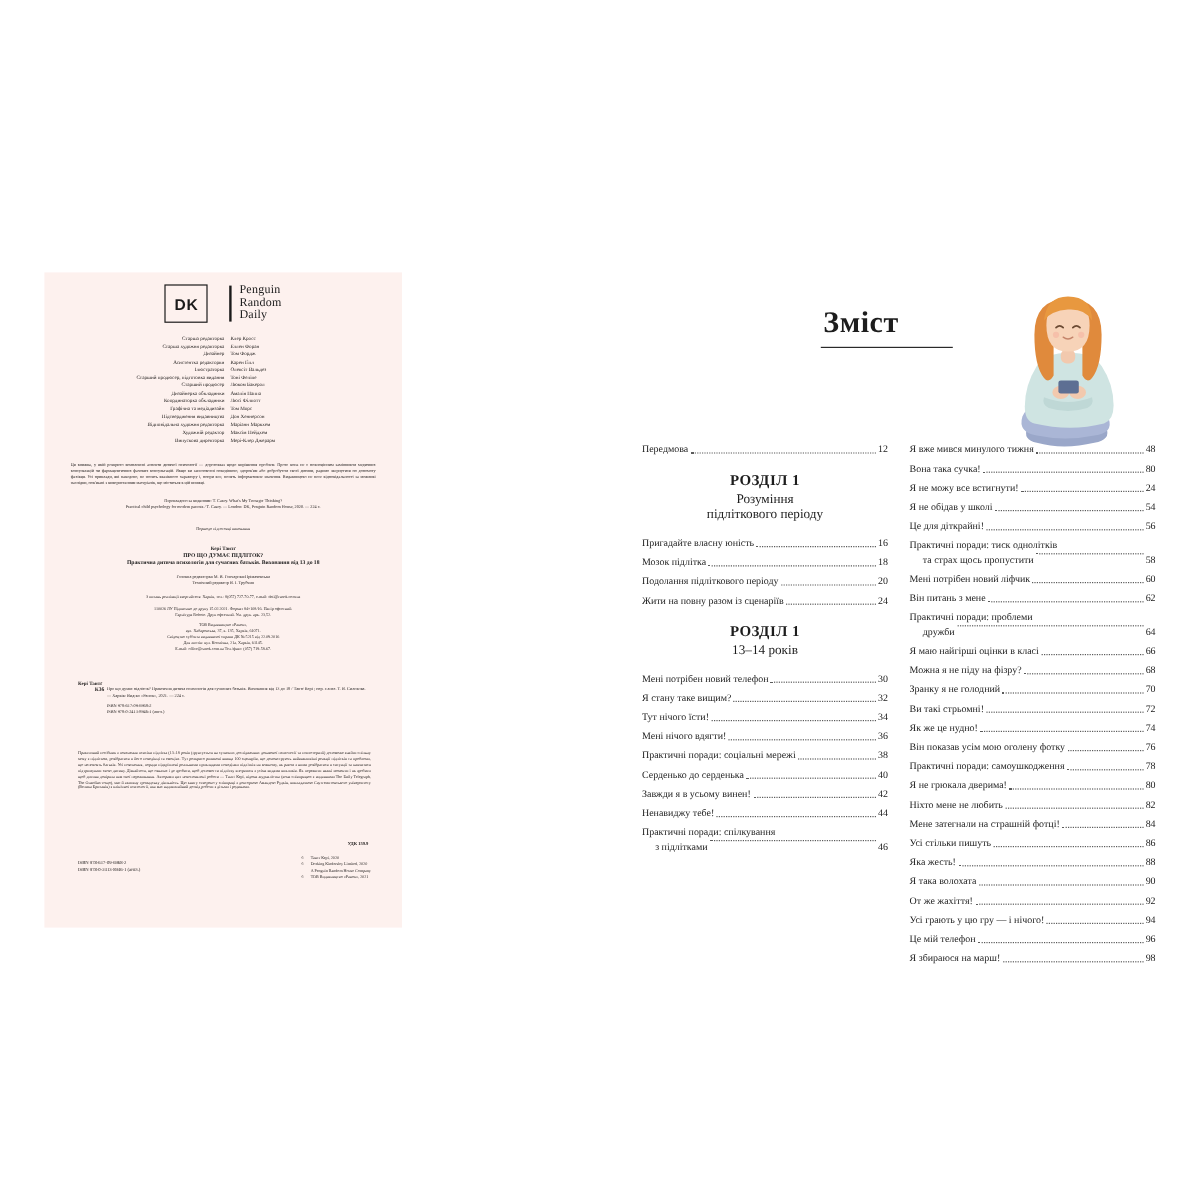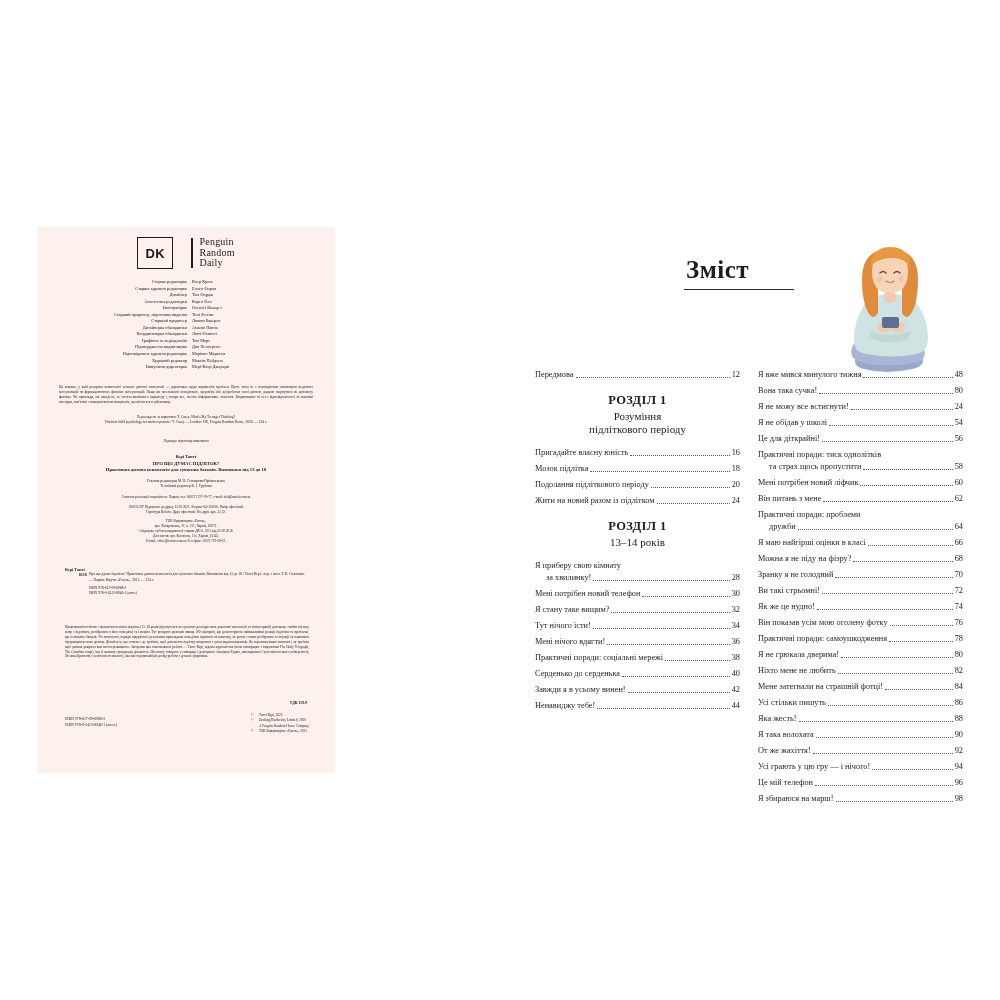--- a/index.html
+++ b/index.html
@@ -247,21 +247,21 @@
     margin: 0 2px 2.5px 2px;
     min-width: 6px;
   }
   .toc-page { white-space: nowrap; }
 
   .toc-multiline {
     margin-bottom: 5.0px;
     line-height: 11.5px;
   }
   .toc-multiline .l1 { display: block; }
-  .toc-multiline .l2 { display: flex; align-items: flex-end; padding-left: 11px; }
+  .toc-multiline .l2 { display: flex; align-items: flex-start; padding-left: 11px; }
 
   .part-head {
     text-align: center;
     margin: 13px 0 11px 0;
   }
   .part-num {
     font-size: 12.5px;
     font-weight: bold;
     letter-spacing: 0.4px;
     display: block;
@@ -483,80 +483,80 @@
         <span class="toc-text">Мозок підлітка</span>
         <span class="toc-dots"></span>
         <span class="toc-page">18</span>
       </div>
       <div class="toc-entry">
         <span class="toc-text">Подолання підліткового періоду</span>
         <span class="toc-dots"></span>
         <span class="toc-page">20</span>
       </div>
       <div class="toc-entry">
-        <span class="toc-text">Жити на новий разом із підлітком</span>
+        <span class="toc-text">Жити на повну разом із сценаріїв</span>
         <span class="toc-dots"></span>
         <span class="toc-page">24</span>
       </div>
 
       <div class="part-head">
         <span class="part-num">РОЗДІЛ 1</span>
         <span class="part-name">13–14 років</span>
       </div>
 
+
+      <div class="toc-entry">
+        <span class="toc-text">Мені потрібен новий телефон</span>
+        <span class="toc-dots"></span>
+        <span class="toc-page">30</span>
+      </div>
+      <div class="toc-entry">
+        <span class="toc-text">Я стану таке вищим?</span>
+        <span class="toc-dots"></span>
+        <span class="toc-page">32</span>
+      </div>
+      <div class="toc-entry">
+        <span class="toc-text">Тут нічого їсти!</span>
+        <span class="toc-dots"></span>
+        <span class="toc-page">34</span>
+      </div>
+      <div class="toc-entry">
+        <span class="toc-text">Мені нічого вдягти!</span>
+        <span class="toc-dots"></span>
+        <span class="toc-page">36</span>
+      </div>
+      <div class="toc-entry">
+        <span class="toc-text">Практичні поради: соціальні мережі</span>
+        <span class="toc-dots"></span>
+        <span class="toc-page">38</span>
+      </div>
+      <div class="toc-entry">
+        <span class="toc-text">Серденько до серденька</span>
+        <span class="toc-dots"></span>
+        <span class="toc-page">40</span>
+      </div>
+      <div class="toc-entry">
+        <span class="toc-text">Завжди я в усьому винен!</span>
+        <span class="toc-dots"></span>
+        <span class="toc-page">42</span>
+      </div>
+      <div class="toc-entry">
+        <span class="toc-text">Ненавиджу тебе!</span>
+        <span class="toc-dots"></span>
+        <span class="toc-page">44</span>
+      </div>
+
       <div class="toc-multiline">
-        <span class="l1">Я приберу свою кімнату</span>
+        <span class="l1">Практичні поради: спілкування</span>
         <span class="l2">
-          <span class="toc-text">за хвилинку!</span>
+          <span class="toc-text">з підлітками</span>
           <span class="toc-dots"></span>
-          <span class="toc-page">28</span>
+          <span class="toc-page">46</span>
         </span>
       </div>
-
-      <div class="toc-entry">
-        <span class="toc-text">Мені потрібен новий телефон</span>
-        <span class="toc-dots"></span>
-        <span class="toc-page">30</span>
-      </div>
-      <div class="toc-entry">
-        <span class="toc-text">Я стану таке вищим?</span>
-        <span class="toc-dots"></span>
-        <span class="toc-page">32</span>
-      </div>
-      <div class="toc-entry">
-        <span class="toc-text">Тут нічого їсти!</span>
-        <span class="toc-dots"></span>
-        <span class="toc-page">34</span>
-      </div>
-      <div class="toc-entry">
-        <span class="toc-text">Мені нічого вдягти!</span>
-        <span class="toc-dots"></span>
-        <span class="toc-page">36</span>
-      </div>
-      <div class="toc-entry">
-        <span class="toc-text">Практичні поради: соціальні мережі</span>
-        <span class="toc-dots"></span>
-        <span class="toc-page">38</span>
-      </div>
-      <div class="toc-entry">
-        <span class="toc-text">Серденько до серденька</span>
-        <span class="toc-dots"></span>
-        <span class="toc-page">40</span>
-      </div>
-      <div class="toc-entry">
-        <span class="toc-text">Завжди я в усьому винен!</span>
-        <span class="toc-dots"></span>
-        <span class="toc-page">42</span>
-      </div>
-      <div class="toc-entry">
-        <span class="toc-text">Ненавиджу тебе!</span>
-        <span class="toc-dots"></span>
-        <span class="toc-page">44</span>
-      </div>
-
     </div>
 
     <div class="col col-right">
 
       <div class="toc-entry">
         <span class="toc-text">Я вже мився минулого тижня</span>
         <span class="toc-dots"></span>
         <span class="toc-page">48</span>
       </div>
       <div class="toc-entry">

